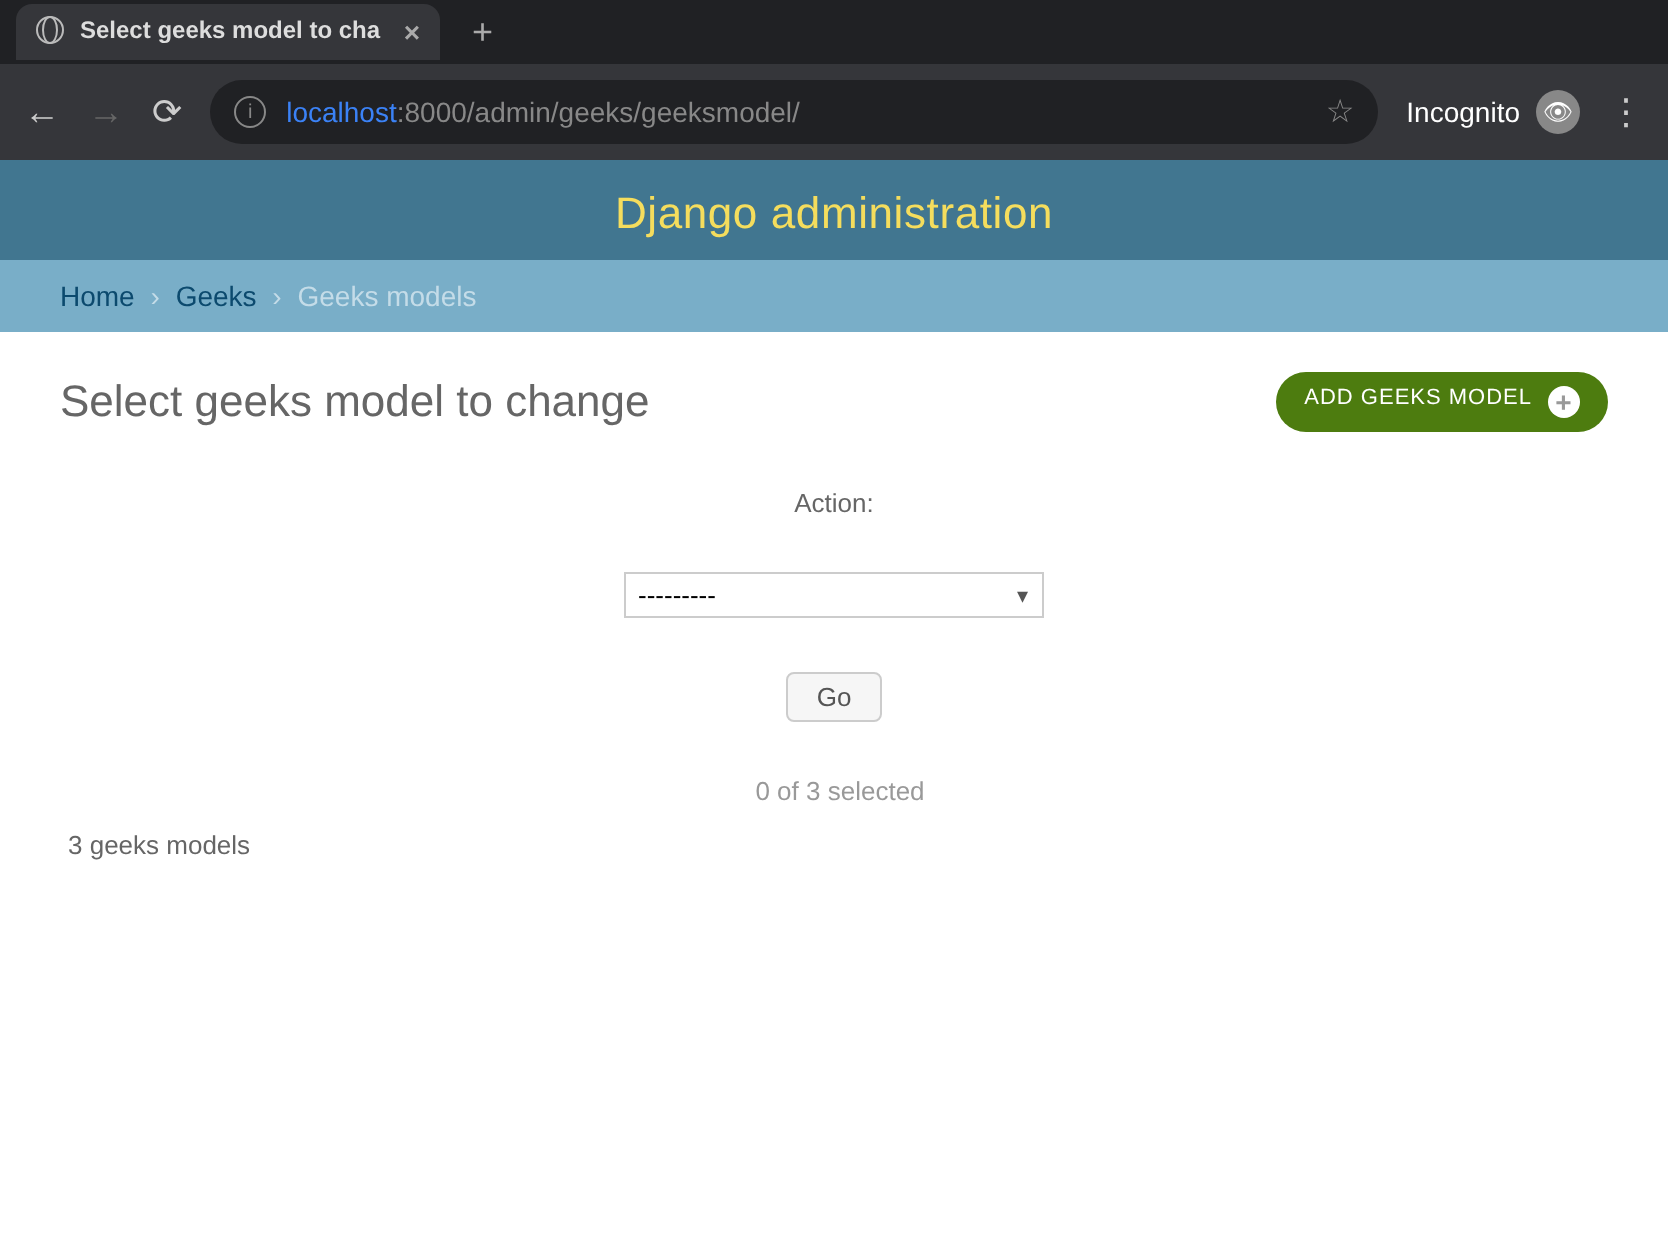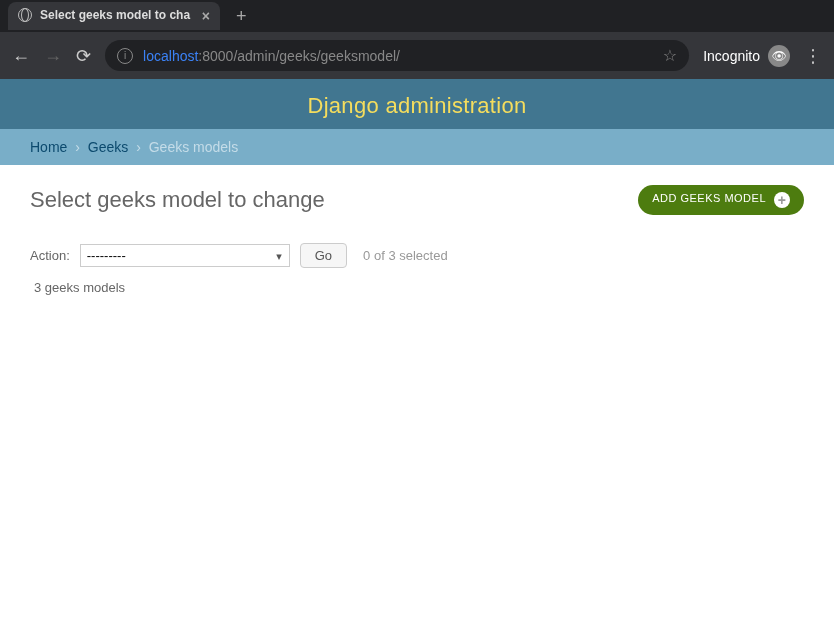--- a/index.html
+++ b/index.html
@@ -39,21 +39,21 @@
     .breadcrumbs a { color: #0c4a6e; text-decoration: none; }
     .breadcrumbs .crumb-sep { margin: 0 4px; }
     .breadcrumbs .current { color: #c4dce8; }
     
     .content { padding: 20px 30px; }
     .content-header { display: flex; justify-content: space-between; align-items: center; }
     .content-title { font-size: 22px; font-weight: 400; color: #666; }
     .add-button { background: #4d7c0f; color: #fff; border: none; border-radius: 16px; padding: 7px 14px; font-size: 11px; letter-spacing: 0.5px; display: flex; gap: 8px; cursor: pointer; text-transform: uppercase; }
     .plus-icon { width: 16px; height: 16px; border-radius: 50%; background: #fff; color: #999; display: inline-flex; align-items: center; justify-content: center; font-weight: bold; font-size: 14px; }
     
-    .actions { margin-top: 28px; display: flex; align-items: center; gap: 10px; }
+    .actions { margin-top: 28px; display: flex; align-items: center; gap: 27px; flex-direction: column; }
     .actions label { color: #666; font-size: 13px; }
     .action-select { width: 210px; padding: 3px 6px; border: 1px solid #ccc; background: #fff; font-size: 13px; appearance: none; }
     .action-select-wrap { position: relative; display: inline-block; }
     .action-select-wrap::after { content: "▾"; position: absolute; right: 8px; top: 50%; transform: translateY(-50%); pointer-events: none; color: #555; font-size: 11px; }
     .go-button { border: 1px solid #ccc; background: #f6f6f6; padding: 4px 14px; border-radius: 4px; color: #555; cursor: pointer; font-size: 13px; }
     .selection-count { color: #999; font-size: 13px; margin-left: 6px; }
     
     .results { margin-top: 18px; border: 1px solid #eee; }
     .results-header { display: flex; align-items: center; background: #f6f6f6; border-bottom: 1px solid #eee; padding: 9px 10px; }
     .results-header .checkbox-cell { width: 24px; display: flex; }

